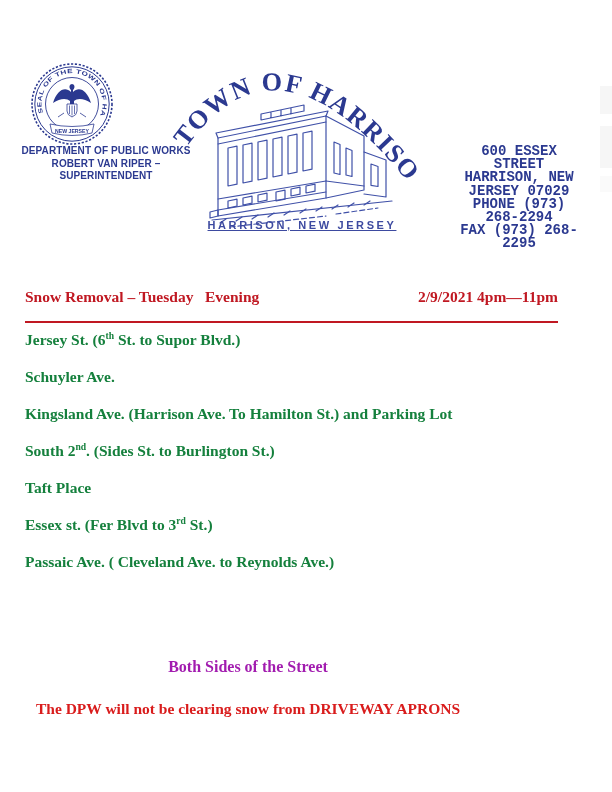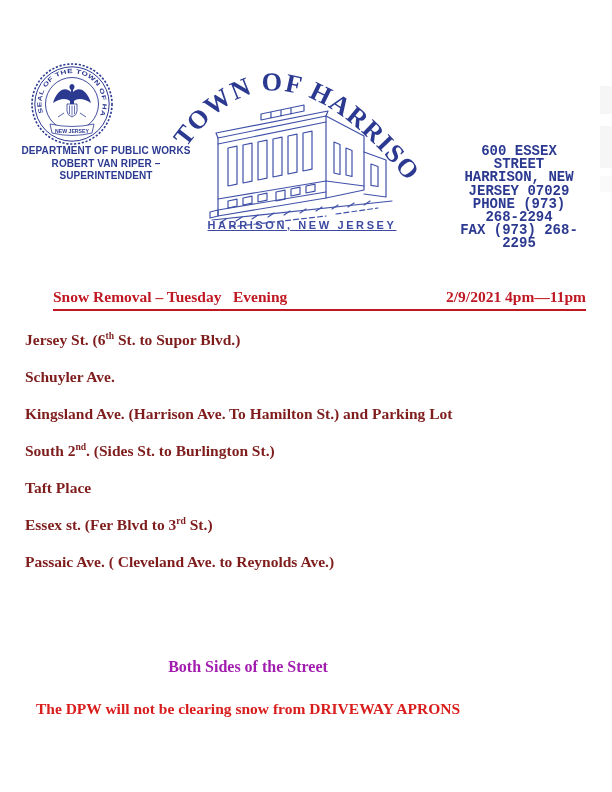--- a/index.html
+++ b/index.html
@@ -40,25 +40,25 @@
   .arch-svg{left:160px;top:30px;}
   .building-svg{left:206px;top:102px;}
   .seal-svg{left:30px;top:60px;}
 
   
   .heading{
     left:25px;top:288px;width:533px;
     display:flex;justify-content:space-between;align-items:baseline;
     font-size:15.5px;font-weight:bold;color:var(--heading-red);
     border-bottom:2px solid var(--heading-red);
-    padding-bottom:3px;white-space:pre;margin-left:28px;
+    padding-bottom:15px;white-space:pre;
   }
   .streets{left:25px;top:330px;width:540px;}
   .street{
-    margin:0 0 18px 0;font-size:15.5px;font-weight:bold;color:#7f1d1d;
+    margin:0 0 18px 0;font-size:15.5px;font-weight:bold;color:#15803d;
     line-height:19px;white-space:pre;
   }
   .street sup{font-size:.62em;vertical-align:super;line-height:0;}
   .footer-bold{
     left:25px;top:658px;width:446px;text-align:center;
     font-size:16px;font-weight:bold;color:#a21caf;
   }
   .footer-warning{
     left:25px;top:700px;width:446px;text-align:center;
     font-size:15.5px;font-weight:bold;color:var(--note-red);

